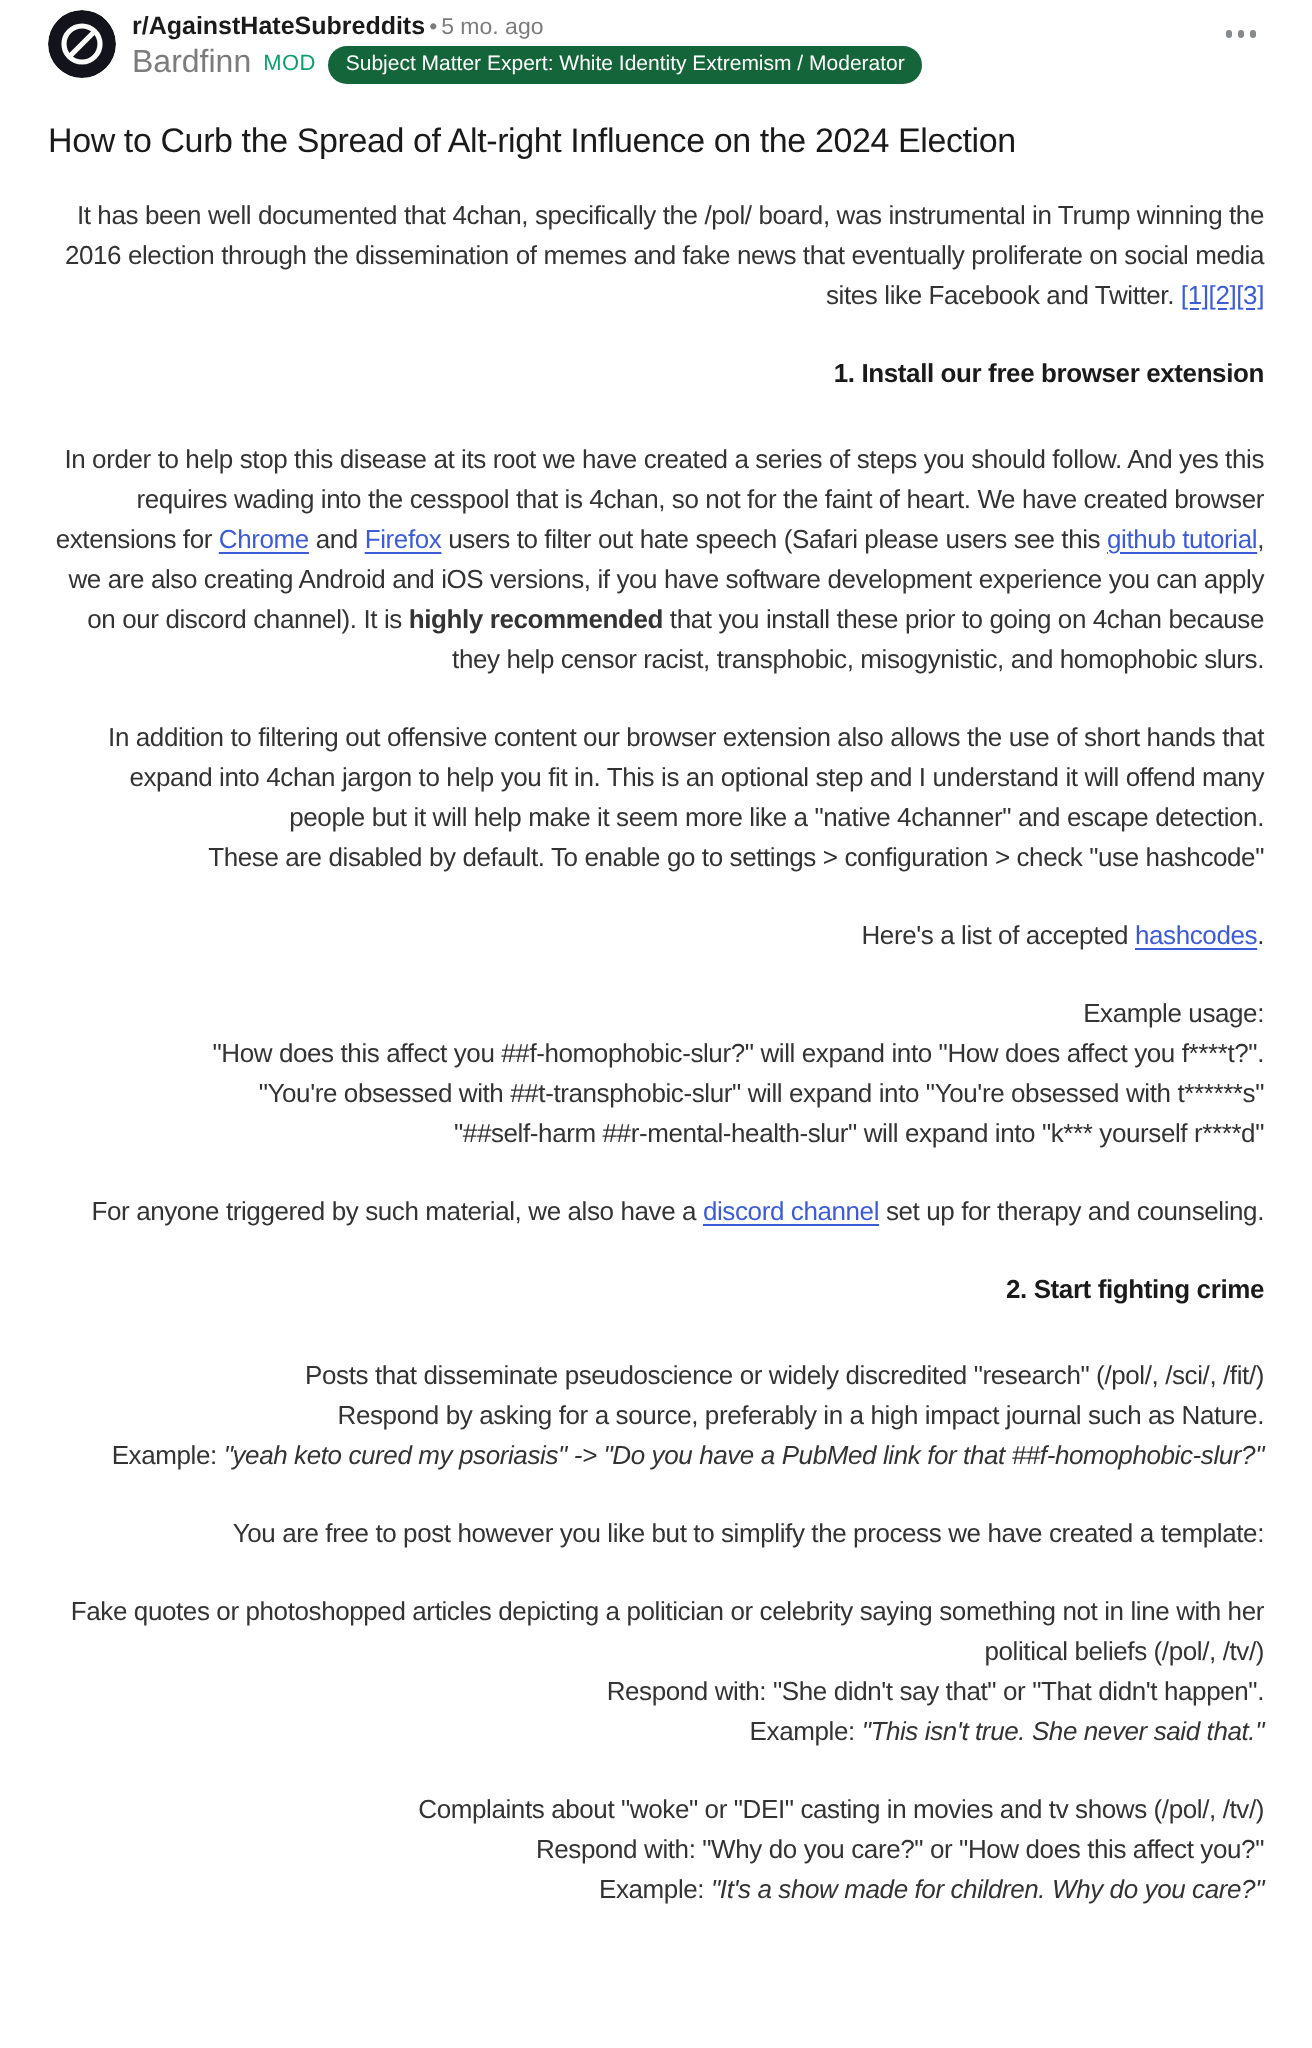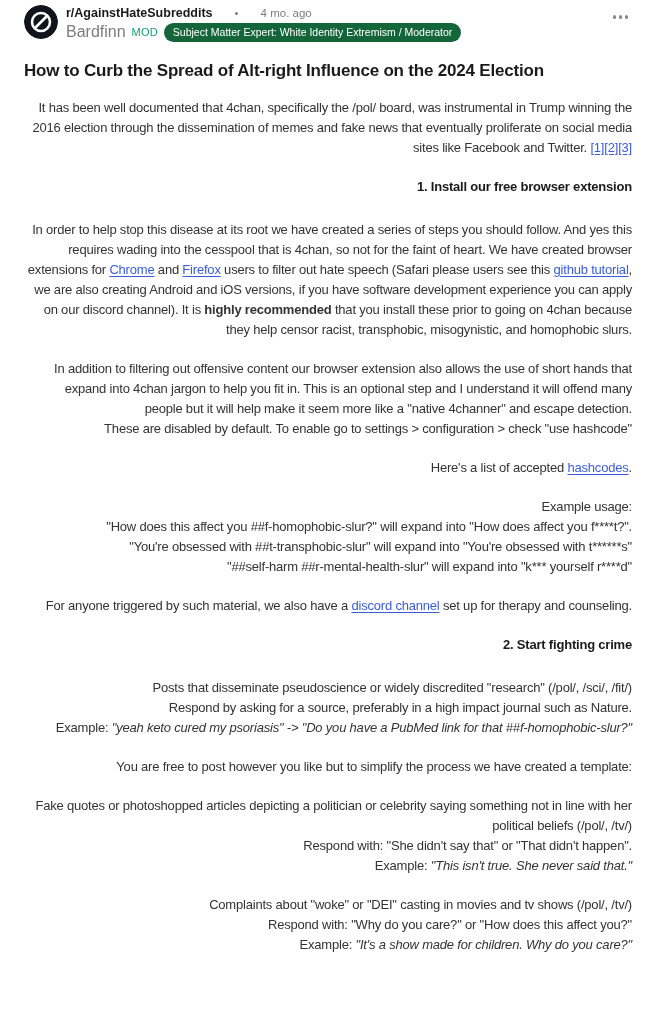--- a/index.html
+++ b/index.html
@@ -7,41 +7,41 @@
     width: 656px; height: 1024px; overflow: hidden;
     background: #ffffff;
     font-family: "Liberation Sans", "DejaVu Sans", sans-serif;
   }
   .page { padding: 5px 24px 0 24px; }
 
   
   .post-header { display: flex; align-items: flex-start; gap: 8px; }
   .avatar { width: 34px; height: 34px; flex: none; border-radius: 50%; overflow: hidden; cursor: pointer; }
   .meta { padding-top: 1px; }
-  .meta-line1 { display: flex; align-items: baseline; gap: 22px; }
+  .meta-line1 { display: flex; align-items: baseline; gap: 2px; }
   .subreddit { font-size: 12.5px; font-weight: 700; color: #1a1a1b; cursor: pointer; }
   .dot, .time { font-size: 11.5px; color: #7c7c7c; }
   .meta-line2 { display: flex; align-items: center; gap: 6px; margin-top: 3px; }
   .author { font-size: 16px; color: #7c7c7c; cursor: pointer; }
   .mod { font-size: 11px; font-weight: 400; color: var(--green, #0e9f6e); letter-spacing: .2px; }
   .flair {
     background: var(--flairbg, #14663a); color: #ffffff;
     font-size: 10.5px; line-height: 1.2; padding: 3px 9px; border-radius: 10px;
     white-space: nowrap;
   }
   .kebab {
     margin-left: auto; background: none; border: none; cursor: pointer;
     display: flex; gap: 2.5px; padding: 10px 4px 6px 4px; align-self: flex-start;
   }
   .kdot { width: 3.5px; height: 3.5px; border-radius: 50%; background: #878a8c; display: block; }
 
   
   .title {
     margin: 18px 0 16px 0;
-    font-size: 17px; font-weight: 700; letter-spacing: -0.2px;
+    font-size: 17px; font-weight: 400; letter-spacing: -0.2px;
     line-height: 1.3; color: #1a1a1b; white-space: nowrap;
   }
   .body { font-size: 13px; line-height: 20px; color: #333333; letter-spacing: -0.2px; }
   .body p { margin: 0 0 19px 0; text-align: right; }
   .body p.heading { font-weight: 700; color: #1a1a1b; margin: 7px 0 23px 0; }
   .body a { color: var(--link, #3b5bd9); text-decoration: underline; text-underline-offset: 2px; cursor: pointer; }
   .body strong { font-weight: 700; }
   .body em { font-style: italic; }
 </style>
 </head>
@@ -54,21 +54,21 @@
       <svg width="34" height="34" viewBox="0 0 34 34">
         <circle cx="17" cy="17" r="17" fill="#13131c"></circle>
         <circle cx="17" cy="17" r="9" fill="none" stroke="#ffffff" stroke-width="2.6"></circle>
         <line x1="10.5" y1="23.5" x2="23.5" y2="10.5" stroke="#ffffff" stroke-width="2.6"></line>
       </svg>
     </div>
     <div class="meta">
       <div class="meta-line1">
         <span class="subreddit">r/AgainstHateSubreddits</span>
         <span class="dot">•</span>
-        <span class="time">4 mo. ago</span>
+        <span class="time">5 mo. ago</span>
       </div>
       <div class="meta-line2">
         <span class="author">Bardfinn</span>
         <span class="mod">MOD</span>
         <span class="flair">Subject Matter Expert: White Identity Extremism / Moderator</span>
       </div>
     </div>
     <button class="kebab">
       <span class="kdot"></span>
       <span class="kdot"></span>

